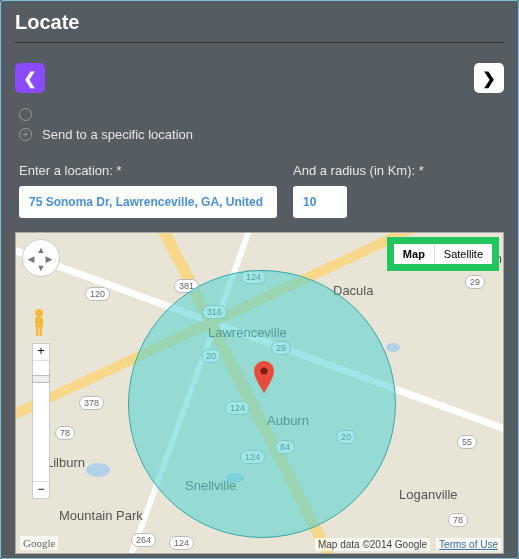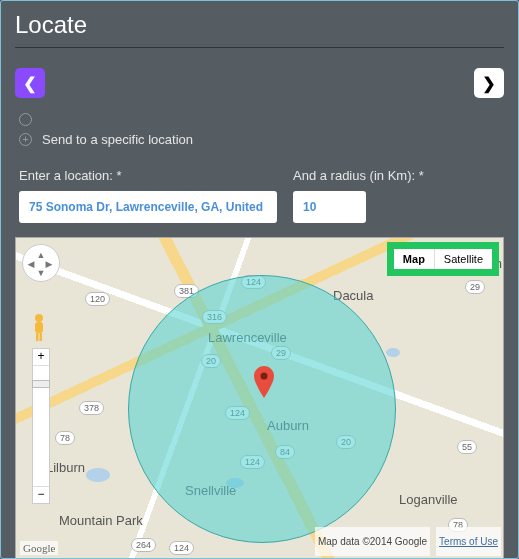--- a/index.html
+++ b/index.html
@@ -1,33 +1,33 @@
 <!DOCTYPE html>
 <html><head>
   <meta charset="utf-8">
   <style>
     * { margin:0; padding:0; box-sizing:border-box; }
     body { width:519px; height:559px; background:#555d63; font-family:Arial,sans-serif; border:1px solid #7ac0d8; border-radius:3px; overflow:hidden; }
     .hdr { padding:10px 14px; }
-    .hdr h2 { color:#fff; font-size:24px; font-weight:normal; }
+    .hdr h2 { color:#fff; font-size:20px; font-weight:bold; }
     .hdr-line { height:1px; background:#2e3438; margin-top:8px; }
     .nav { display:flex; justify-content:space-between; align-items:center; padding:10px 14px 6px; }
     .btn-sq { width:30px; height:30px; border-radius:5px; display:flex; align-items:center; justify-content:center; cursor:pointer; font-size:16px; font-weight:bold; }
     .btn-back { background:#8a4bff; color:#fff; }
     .btn-next { background:#fff; color:#000; }
     .opts { padding:6px 18px 4px; color:#e5e5e5; font-size:13px; }
     .opt { display:flex; align-items:center; gap:10px; padding:3px 0; }
     .radio-circle { width:13px; height:13px; border:1px solid #999; border-radius:50%; display:inline-block; }
     .radio-plus { width:13px; height:13px; border:1px solid #999; border-radius:50%; display:inline-flex; align-items:center; justify-content:center; font-size:11px; color:#999; line-height:1; }
     .labels { display:flex; gap:16px; padding:14px 18px 8px; color:#e5e5e5; font-size:13px; }
     .lbl-loc { flex:0 0 258px; }
     .inputs { display:flex; gap:16px; padding:0 18px 14px; }
     .inp { height:32px; border:none; border-radius:3px; padding:0 10px; font-size:12px; font-weight:bold; color:#4a90d9; }
     .inp-loc { width:258px; overflow:hidden; white-space:nowrap; }
-    .inp-rad { width:73px; }
+    .inp-rad { width:54px; }
     .map-wrap { margin:0 14px 14px; border:1px solid #aaa; background:#e8e5d6; height:322px; position:relative; overflow:hidden; }
     .map-bg { position:absolute; inset:0; background:
       linear-gradient(63deg, transparent 47%, #f7d88a 47%, #f7d88a 49%, transparent 49%),
       linear-gradient(155deg, transparent 32%, #f7d88a 32%, #f7d88a 34%, transparent 34%),
       linear-gradient(20deg, transparent 60%, #fff 60%, #fff 61.5%, transparent 61.5%),
       linear-gradient(110deg, transparent 38%, #fff 38%, #fff 39%, transparent 39%),
       #e8e5d6; }
     .water { position:absolute; background:#b3d1e8; border-radius:50%; }
     .circle { position:absolute; left:112px; top:37px; width:268px; height:268px; background:rgba(80,210,210,0.55); border:1px solid #3aa8a8; border-radius:50%; }
     .pin { position:absolute; left:238px; top:128px; cursor:pointer; }
@@ -37,21 +37,21 @@
     .mctrl.active { font-weight:bold; }
     .mctrl + .mctrl { border-left:1px solid #ddd; }
     .pan { position:absolute; left:6px; top:6px; width:38px; height:38px; background:#fff; border:1px solid #ccc; border-radius:50%; display:grid; place-items:center; cursor:pointer; color:#777; font-size:9px; }
     .pan-grid { display:grid; grid-template-columns:repeat(3,9px); grid-template-rows:repeat(3,9px); }
     .peg { position:absolute; left:14px; top:75px; cursor:grab; }
     .zoom { position:absolute; left:16px; top:110px; width:18px; background:#fff; border:1px solid #ccc; font-size:12px; text-align:center; }
     .zb { height:16px; line-height:15px; cursor:pointer; }
     .zs { height:122px; background:linear-gradient(#fff,#fff); border-top:1px solid #ddd; border-bottom:1px solid #ddd; position:relative; }
     .zh { position:absolute; width:18px; height:8px; background:#eee; border:1px solid #bbb; left:-1px; top:14px; }
     .attr { position:absolute; right:2px; bottom:2px; display:flex; gap:6px; font-size:10px; color:#444; }
-    .attr span { background:rgba(255,255,255,0.7); padding:9px 3px;text-align:center; }
+    .attr span { background:rgba(255,255,255,0.7); padding:1px 3px;text-align:center; }
     .attr .link { text-decoration:underline; color:#3b6ea5; cursor:pointer; }
     .glogo { position:absolute; left:4px; bottom:3px; font-size:11px; color:#666; font-family:Georgia,serif; background:rgba(255,255,255,0.65); padding:1px 3px; }
     .city { position:absolute; font-size:13px; color:#555; white-space:nowrap; }
     .route { position:absolute; background:#fff; border:1px solid #bbb; border-radius:9px; font-size:9px; color:#666; padding:1px 4px; }
   </style>
 </head>
 <body>
 
 <div class="hdr">
   <h2>Locate</h2>

